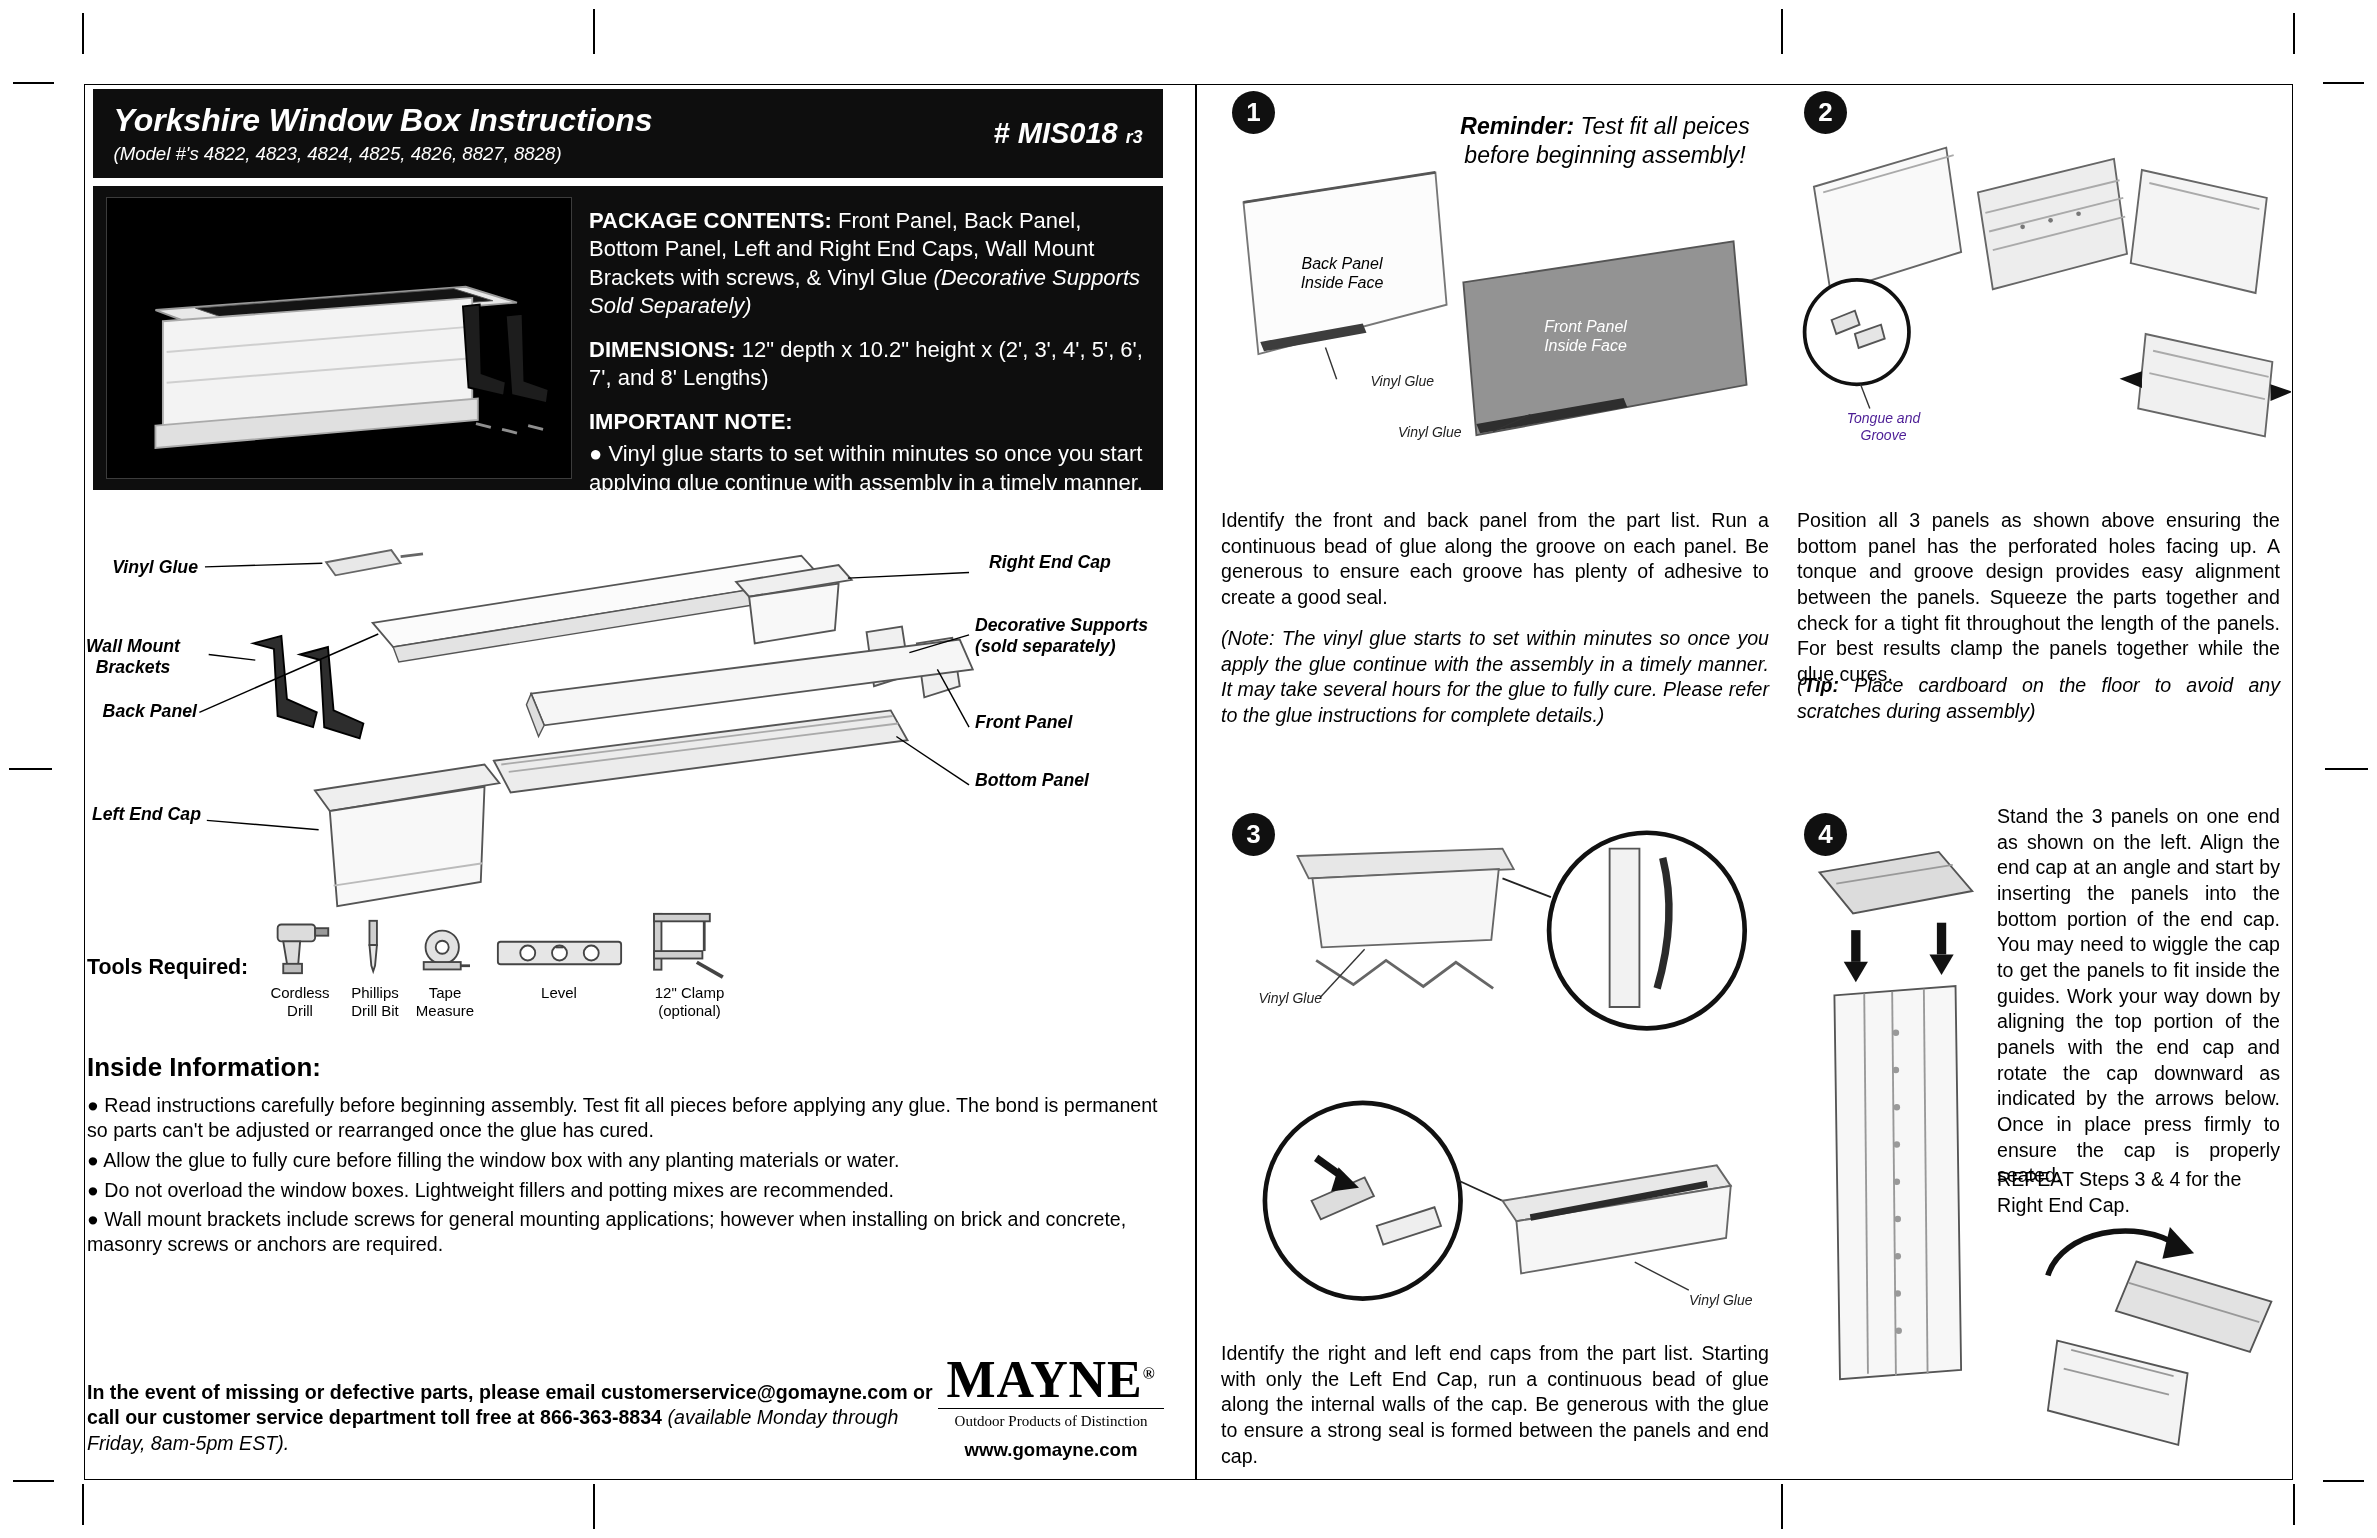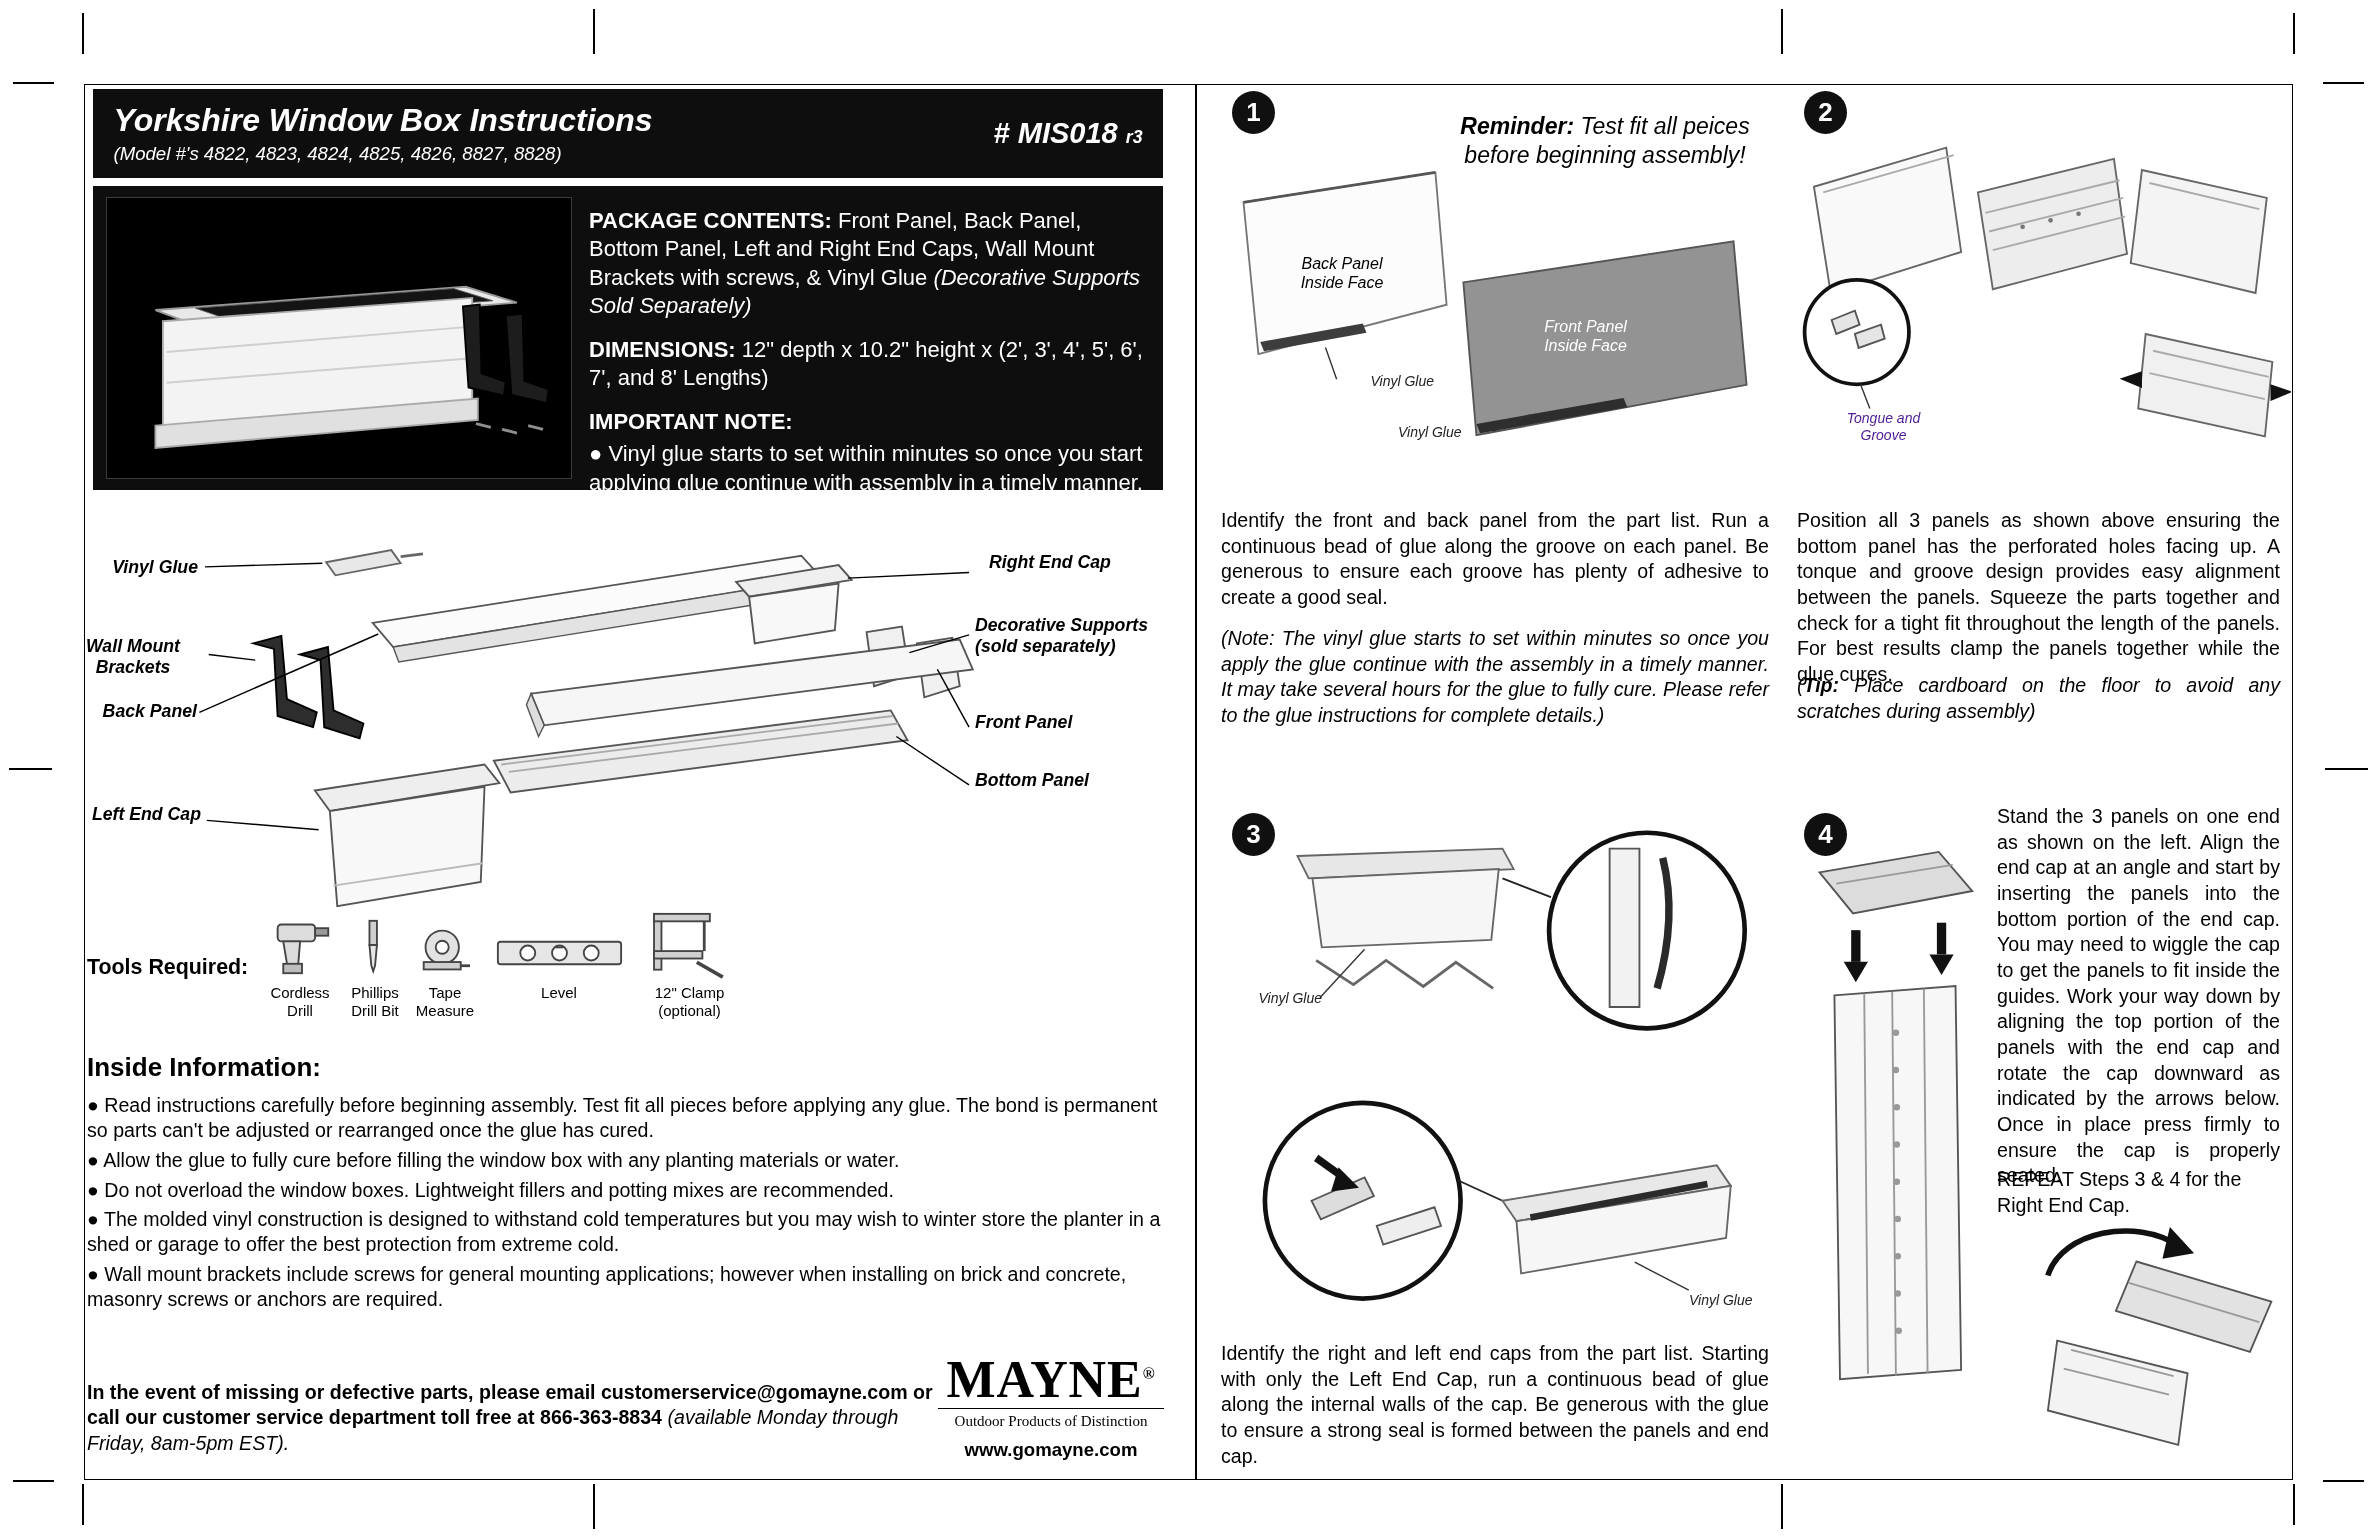--- a/index.html
+++ b/index.html
@@ -237,21 +237,20 @@
   <div class="tool-caption" style="left:641px;top:984px;width:97px;">
     <div>12" Clamp</div>
     <div>(optional)</div>
   </div>
 
   <div class="gi-head">Inside Information:</div>
   <div class="gi">
     <p>● Read instructions carefully before beginning assembly.  Test fit all pieces before applying any glue. The bond is permanent so parts can't be adjusted or rearranged once the glue has cured.</p>
     <p>● Allow the glue to fully cure before filling the window box with any planting materials or water.</p>
     <p>● Do not overload the window boxes.  Lightweight fillers and potting mixes are recommended.</p>
-    <p>● The molded vinyl construction is designed to withstand cold temperatures but you may wish to winter store the planter in a shed or garage to offer the best protection from extreme cold.</p>
     <p>● Wall mount brackets include screws for general mounting applications; however when installing on brick and concrete, masonry screws or anchors are required.</p>
   </div>
 
   <div class="contact">
     <span>In the event of missing or defective parts, please email customerservice@gomayne.com or call our customer service department toll free at 866-363-8834</span><span class="it"> (available Monday through Friday, 8am-5pm EST).</span>
   </div>
 
   <div class="brand">
     <div class="brand-name"><span>MAYNE</span><sup>®</sup></div>
     <div class="brand-tag">Outdoor Products of Distinction</div>

